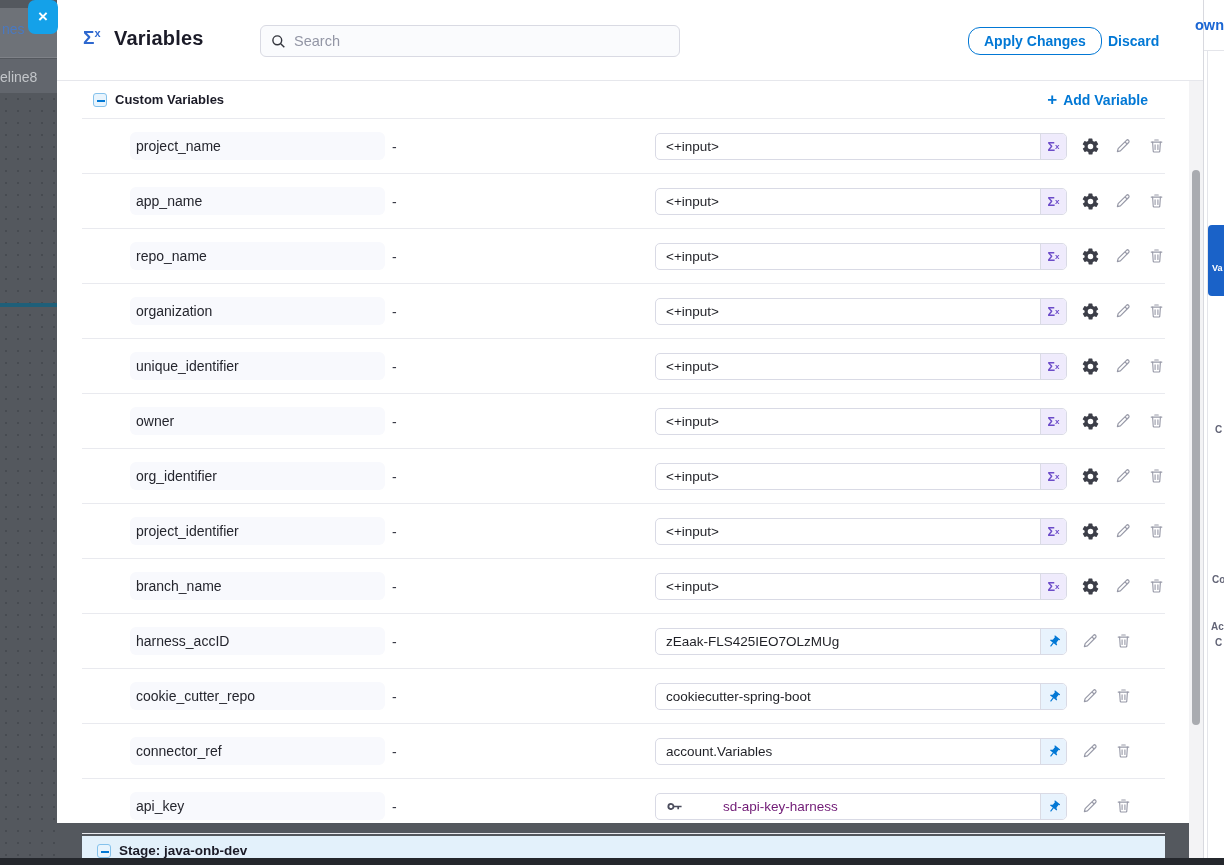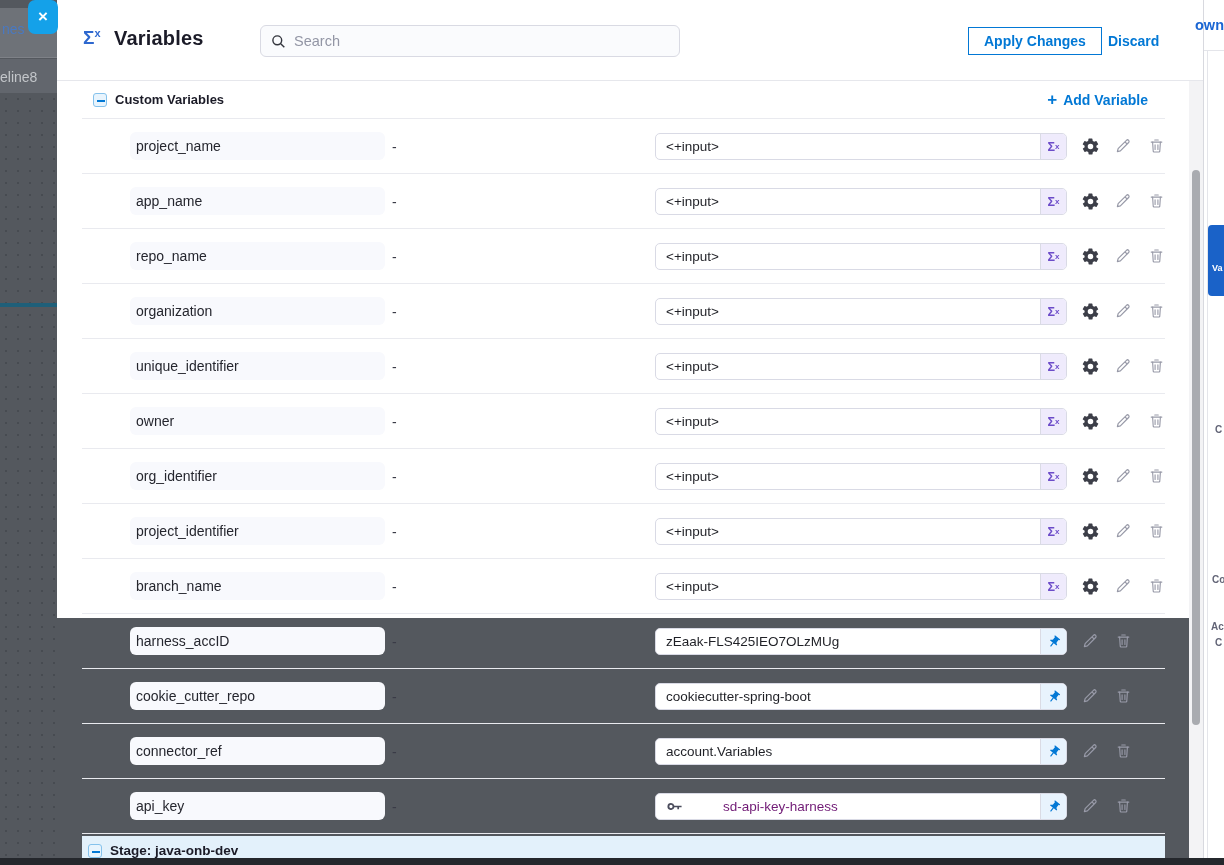--- a/index.html
+++ b/index.html
@@ -14,30 +14,30 @@
   .bg-canvas { position:absolute; left:0; top:85px; width:57px; height:780px; background:#54585e;
     background-image:radial-gradient(#474b51 1.3px, transparent 1.4px); background-size:12px 12px; }
   .bg-teal-line { position:absolute; left:0; top:210px; width:57px; height:4px; background:#1f5f79; }
 
   
   .close-btn { position:absolute; left:28px; top:0; width:30px; height:34px; background:#14a1e9; border:none;
     border-radius:7px; color:#fff; font-size:17px; font-weight:700; cursor:pointer; line-height:34px; text-align:center; z-index:40;
     font-family:"Liberation Sans",sans-serif; }
 
   
-  .drawer { position:absolute; left:57px; top:0; width:1146px; height:618px; background:#fff; z-index:10; }
+  .drawer { position:absolute; left:57px; top:0; width:1146px; height:823px; background:#fff; z-index:10; }
   .drawer-header { position:absolute; left:0; top:0; width:100%; height:81px; border-bottom:1px solid #e6e7ec; background:#fff; }
   .title-icon { position:absolute; left:26px; top:27px; font-size:19px; font-weight:700; color:#2e68cf; }
   .title-icon sup { font-size:11px; font-weight:700; }
   .panel-title { position:absolute; left:57px; top:27px; font-size:20px; font-weight:700; color:#1b1b28; letter-spacing:.2px; }
   .search-wrap { position:absolute; left:203px; top:25px; width:420px; height:32px; background:#fafbfd; border:1px solid #d9dae3; border-radius:6px; display:flex; align-items:center; padding:0 10px; }
   .search-wrap svg { flex:0 0 auto; margin-right:8px; }
   .search-input { border:none; outline:none; background:transparent; font-size:14.5px; color:#1b1b28; width:100%; font-family:"Liberation Sans",sans-serif; }
   .search-input::placeholder { color:#9396a5; }
-  .apply-btn { position:absolute; left:911px; top:27px; height:28px; padding:0 15px; background:#fff; border:1.5px solid #0278d5; border-radius:0; color:#0278d5; font-size:14px; font-weight:600; cursor:pointer; font-family:"Liberation Sans",sans-serif; }
+  .apply-btn { position:absolute; left:911px; top:27px; height:28px; padding:0 15px; background:#fff; border:1.5px solid #0278d5; border-radius:12px; color:#0278d5; font-size:14px; font-weight:600; cursor:pointer; font-family:"Liberation Sans",sans-serif; }
   .discard-btn { position:absolute; left:1051px; top:33px; background:none; border:none; color:#0278d5; font-size:14px; font-weight:600; cursor:pointer; font-family:"Liberation Sans",sans-serif; }
 
   
   .section-row { position:absolute; left:0; top:81px; width:100%; height:37px; display:flex; align-items:center; padding:0 55px 0 36px; }
   .collapse-box { width:14px; height:14px; border:1px solid #85c2ec; background:#e8f4fd; border-radius:3px; position:relative; cursor:pointer; flex:0 0 auto; }
   .collapse-box::after { content:""; position:absolute; left:3px; top:6px; width:8px; height:2px; background:#0278d5; }
   .section-title { margin-left:8px; font-size:13px; font-weight:700; color:#1b1b27; }
   .add-var { margin-left:auto; background:none; border:none; color:#0278d5; font-size:14px; font-weight:600; cursor:pointer; display:flex; align-items:center; gap:6px; font-family:"Liberation Sans",sans-serif; }
   .add-var .plus { font-size:17px; font-weight:600; line-height:14px; }
 
@@ -51,21 +51,21 @@
   .secret .var-value { color:#701a75; padding-left:8px;margin-left:32px; }
   .key-ic { flex:0 0 auto; margin-left:10px; display:flex; align-items:center; }
   .badge { flex:0 0 auto; width:26px; height:25px; border-left:1px solid #dadbe4; border-radius:0 4px 4px 0; display:flex; align-items:center; justify-content:center; cursor:pointer; }
   .badge-sigma { background:#efebfc; color:#6c4cc9; font-size:12.5px; font-weight:700; }
   .badge-sigma sup { font-size:8px; }
   .badge-pin { background:#e8f3fd; }
   .row-icons { position:absolute; left:998px; top:14px; display:flex; align-items:center; gap:13px; }
   .icon-btn { background:none; border:none; cursor:pointer; width:20px; height:26px; display:flex; align-items:center; justify-content:center; padding:0; }
 
   
-  .stage-bar { position:absolute; left:25px; top:836px; width:1083px; height:29px; background:#e3f1fb; display:flex; align-items:center; padding-left:6px; }
+  .stage-bar { position:absolute; left:25px; top:836px; width:1083px; height:29px; background:#e3f1fb; display:flex; align-items:center; padding-left:15px; }
   .stage-title { margin-left:8px; font-size:13.5px; font-weight:700; color:#1b1b27; }
 
   
   .scroll-track { position:absolute; left:1132px; top:81px; width:14px; height:777px; background:#f3f3f5; }
   .scroll-thumb { position:absolute; left:3px; top:89px; width:8px; height:555px; background:#a9abb0; border-radius:4px; cursor:pointer; }
 
   
   .bg-right { position:absolute; left:1203px; top:0; width:21px; height:865px; background:#fff; border-left:1px solid #d8d9df; z-index:5; overflow:hidden; }
   .bg-right::before { content:""; position:absolute; left:3px; top:50px; width:1px; height:815px; background:#e4e5ea; }
   .bg-right-topline { position:absolute; left:0; top:50px; width:21px; height:1px; background:#e4e5ea; }

